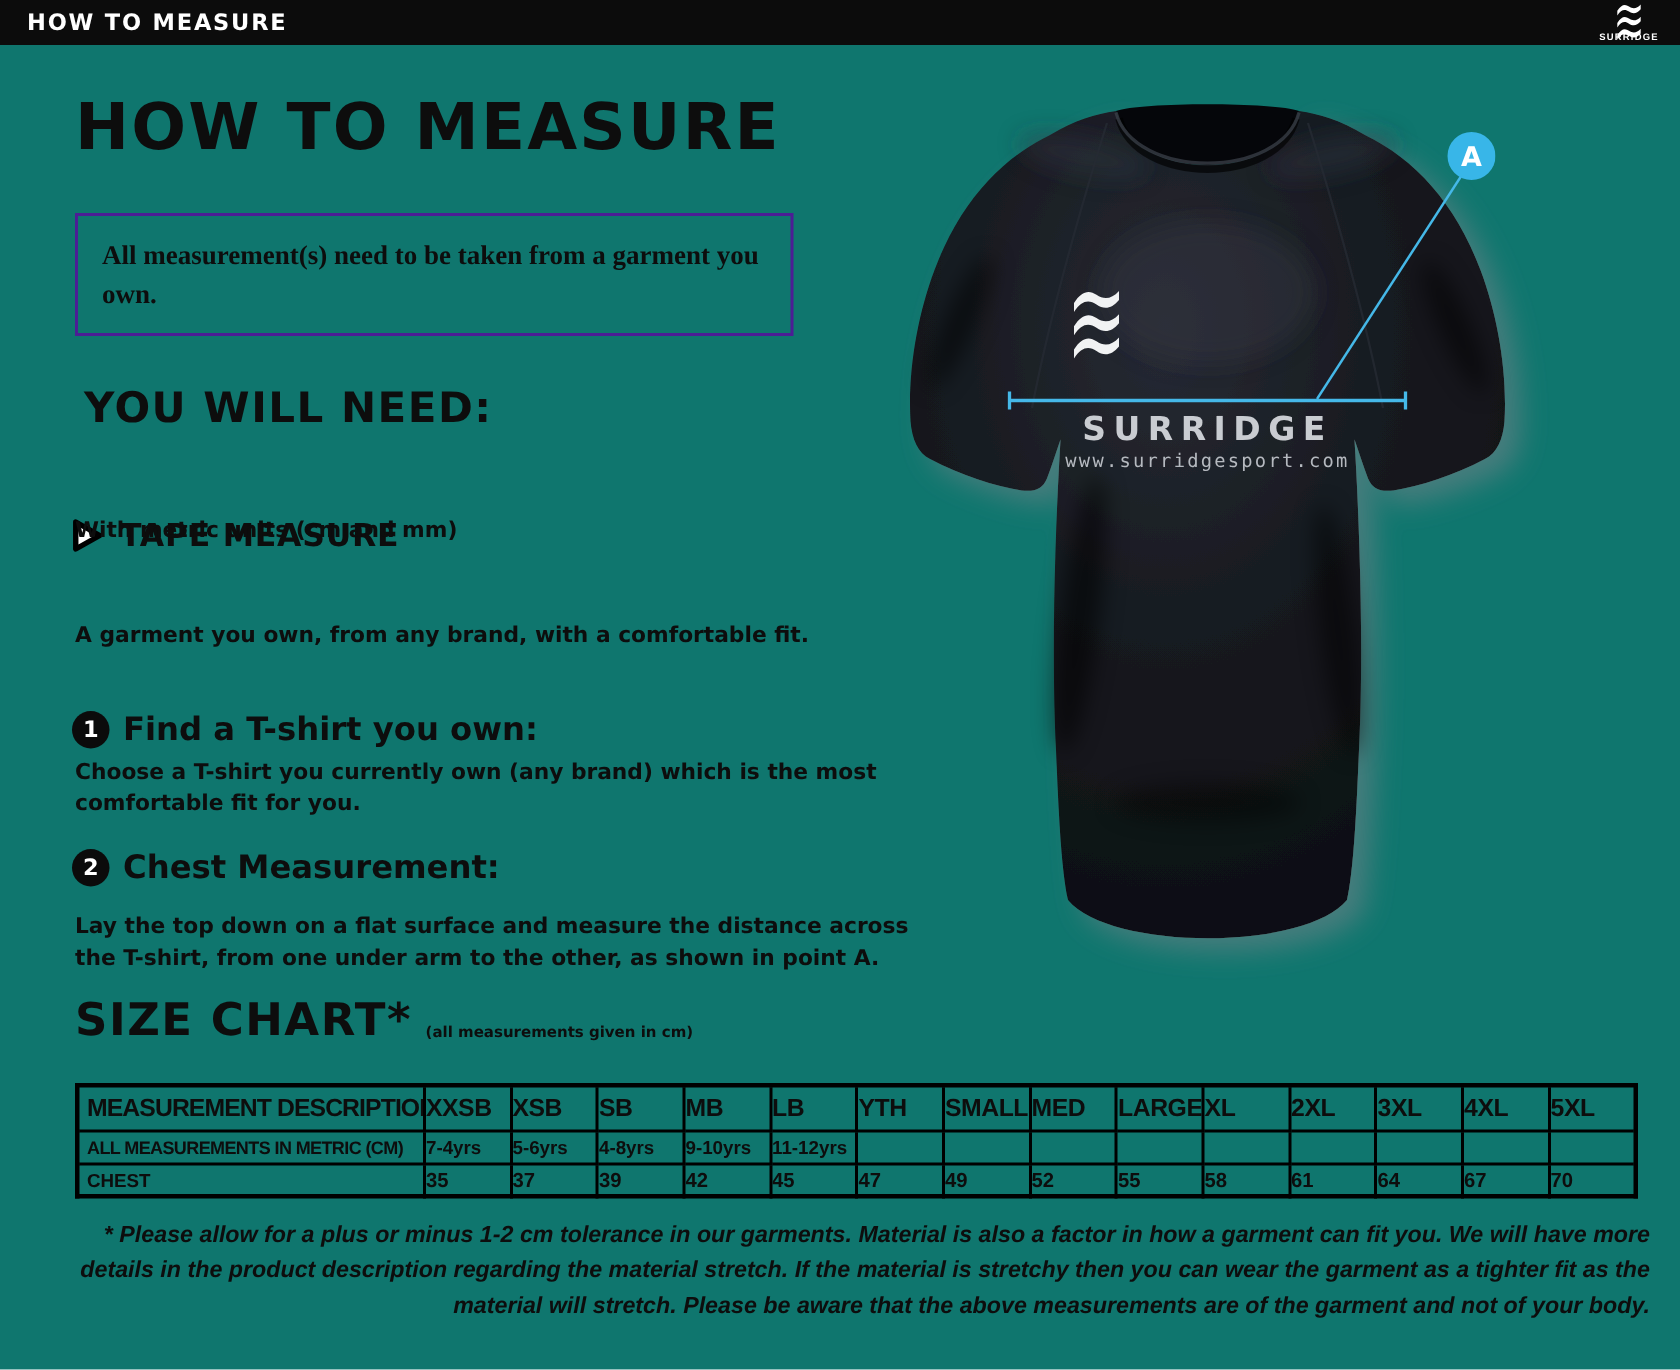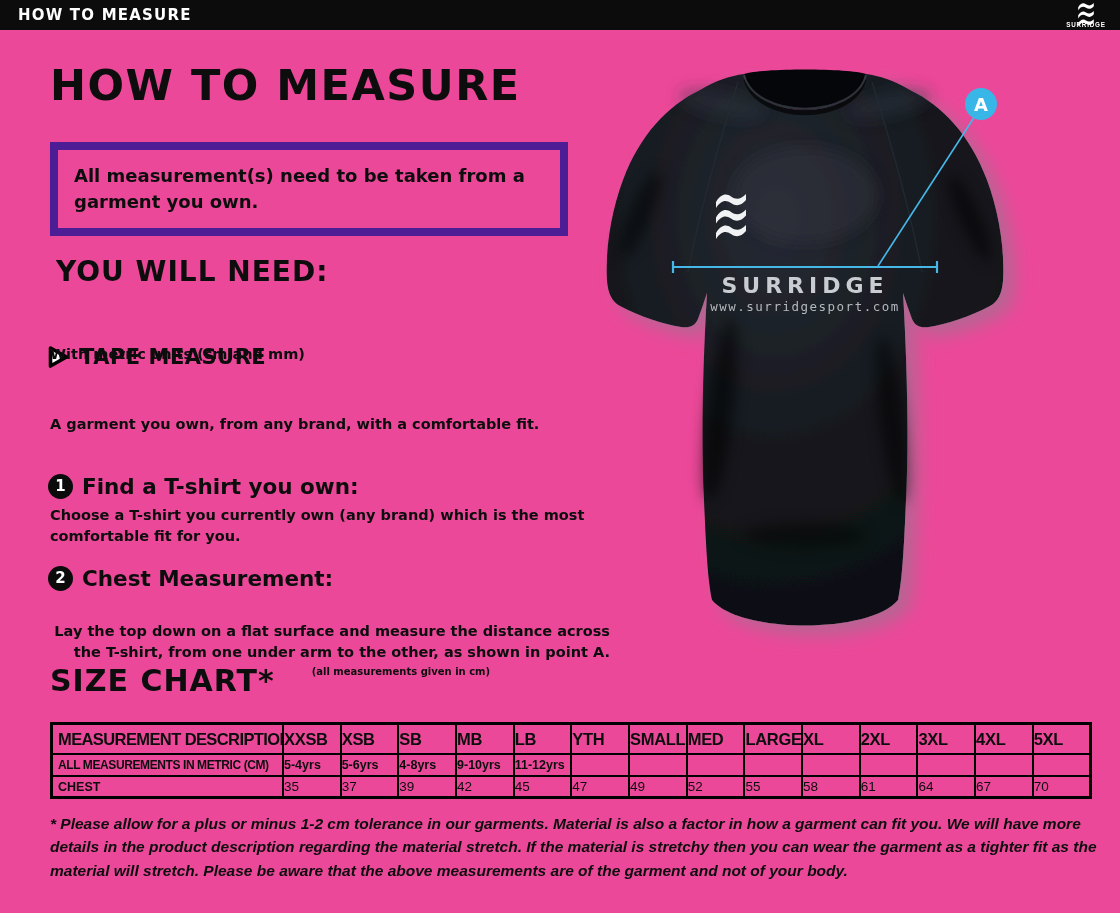--- a/index.html
+++ b/index.html
@@ -1,57 +1,57 @@
 <!DOCTYPE html>
 <html><head>
 <meta charset="utf-8">
 <style>
   html,body{margin:0;padding:0;background:#fff;}
-  .page{position:relative;width:1120px;height:913px;background:#ec4899;overflow:hidden;
+  .page{position:relative;width:1120px;height:913px;background:#0f766e;overflow:hidden;
         font-family:"DejaVu Sans",sans-serif;color:#0d0d0d;}
 
   
   .topbar{position:absolute;left:0;top:0;width:1120px;height:30px;background:#0c0c0c;
           display:flex;align-items:center;justify-content:space-between;}
   .topbar-title{color:#fff;font-size:15px;font-weight:bold;letter-spacing:1.2px;padding-left:18px;}
   .topbar-logo{padding-right:8px;display:flex;align-items:center;}
 
   
   .h1{position:absolute;left:50px;top:64px;font-size:43px;font-weight:800;letter-spacing:1.5px;line-height:1;}
-  .notice-box{position:absolute;left:50px;top:142px;width:518px;box-sizing:border-box;
-              border:8px solid #4c1d95;padding:13px 16px;font-size:18px;font-weight:bold;line-height:1.45;}
+  .notice-box{position:absolute;left:50px;top:142px;width:479px;box-sizing:border-box;
+              border:2px solid #4c1d95;padding:13px 16px;font-size:18px;font-weight:bold;line-height:1.45;font-family:Liberation Serif, serif;}
   .need-heading{position:absolute;left:56px;top:255px;font-size:28px;font-weight:800;letter-spacing:1px;}
   .need-item{position:absolute;left:47px;display:flex;align-items:center;gap:10px;margin-top:27px;}
   .need-item .t{font-size:21px;font-weight:800;letter-spacing:.5px;}
   .need-desc{position:absolute;left:50px;font-size:14.5px;font-weight:bold;}
   .step{position:absolute;left:48px;display:flex;align-items:center;gap:9px;}
   .step-num{width:25px;height:25px;border-radius:50%;background:#0b0b0b;color:#fff;
             font-size:15px;font-weight:bold;text-align:center;line-height:25px;flex:0 0 25px;}
   .step .t{font-size:21.5px;font-weight:800;}
   .step-desc{position:absolute;left:50px;max-width:560px;font-size:14.5px;font-weight:bold;line-height:1.45;}
 
-  .size-heading{position:absolute;left:50px;top:666px;display:flex;align-items:flex-start;gap:28px;}
+  .size-heading{position:absolute;left:50px;top:666px;display:flex;align-items:flex-end;}
   .size-heading .big{font-size:30px;font-weight:800;letter-spacing:1px;line-height:1;}
   .size-heading .small{font-size:10px;font-weight:bold;margin-left:9px;margin-bottom:2px;}
 
   
   .size-table{position:absolute;left:50px;top:722px;width:1042px;border-collapse:collapse;
               table-layout:fixed;font-family:"Liberation Sans",sans-serif;border:3px solid #000;}
   .size-table th,.size-table td{border:2px solid #000;text-align:left;padding:0;white-space:nowrap;overflow:hidden;}
   .size-table th{font-size:16.5px;height:28px;letter-spacing:-0.3px;}
   .size-table .desc{text-align:left;padding-left:5px;}
   .size-table th.desc{font-size:16.5px;width:224px;letter-spacing:-0.6px;}
   .row-metric td{height:20px;font-size:12.5px;font-weight:bold;}
   .row-metric td.desc{font-size:12px;letter-spacing:-0.4px;}
-  .row-chest td{height:19px;font-size:13.5px;font-weight:400;}
+  .row-chest td{height:19px;font-size:13.5px;font-weight:700;}
   .row-chest td.desc{font-size:12.5px;font-weight:bold;}
 
   .footnote{position:absolute;left:50px;top:812px;width:1050px;
             font-family:"Liberation Sans",sans-serif;font-size:15.5px;font-weight:bold;
-            font-style:italic;line-height:1.5;}
+            font-style:italic;line-height:1.5;text-align:right;}
 
   
   .shirt-wrap{position:absolute;left:570px;top:30px;width:550px;height:650px;}
 </style>
 </head>
 <body>
 
 <div class="page">
 
   <div class="topbar">
@@ -86,21 +86,21 @@
   <div class="step" style="top:474px;">
     <span class="step-num">1</span>
     <span class="t">Find a T-shirt you own:</span>
   </div>
   <div class="step-desc" style="top:505px;">Choose a T-shirt you currently own (any brand) which is the most comfortable fit for you.</div>
 
   <div class="step" style="top:566px;">
     <span class="step-num">2</span>
     <span class="t">Chest Measurement:</span>
   </div>
-  <div class="step-desc" style="top:621px;text-align:right;">Lay the top down on a flat surface and measure the distance across the T-shirt, from one under arm to the other, as shown in point A.</div>
+  <div class="step-desc" style="top:608px;">Lay the top down on a flat surface and measure the distance across the T-shirt, from one under arm to the other, as shown in point A.</div>
 
   <div class="size-heading">
     <span class="big">SIZE CHART*</span>
     <span class="small">(all measurements given in cm)</span>
   </div>
 
   <table class="size-table">
       <thead>
         <tr>
           <th class="desc">MEASUREMENT DESCRIPTION</th>
@@ -116,21 +116,21 @@
           <th>XL</th>
           <th>2XL</th>
           <th>3XL</th>
           <th>4XL</th>
           <th>5XL</th>
         </tr>
       </thead>
       <tbody>
         <tr class="row-metric">
           <td class="desc">ALL MEASUREMENTS IN METRIC (CM)</td>
-          <td>5-4yrs</td>
+          <td>7-4yrs</td>
           <td>5-6yrs</td>
           <td>4-8yrs</td>
           <td>9-10yrs</td>
           <td>11-12yrs</td>
           <td></td>
           <td></td>
           <td></td>
           <td></td>
           <td></td>
           <td></td>

